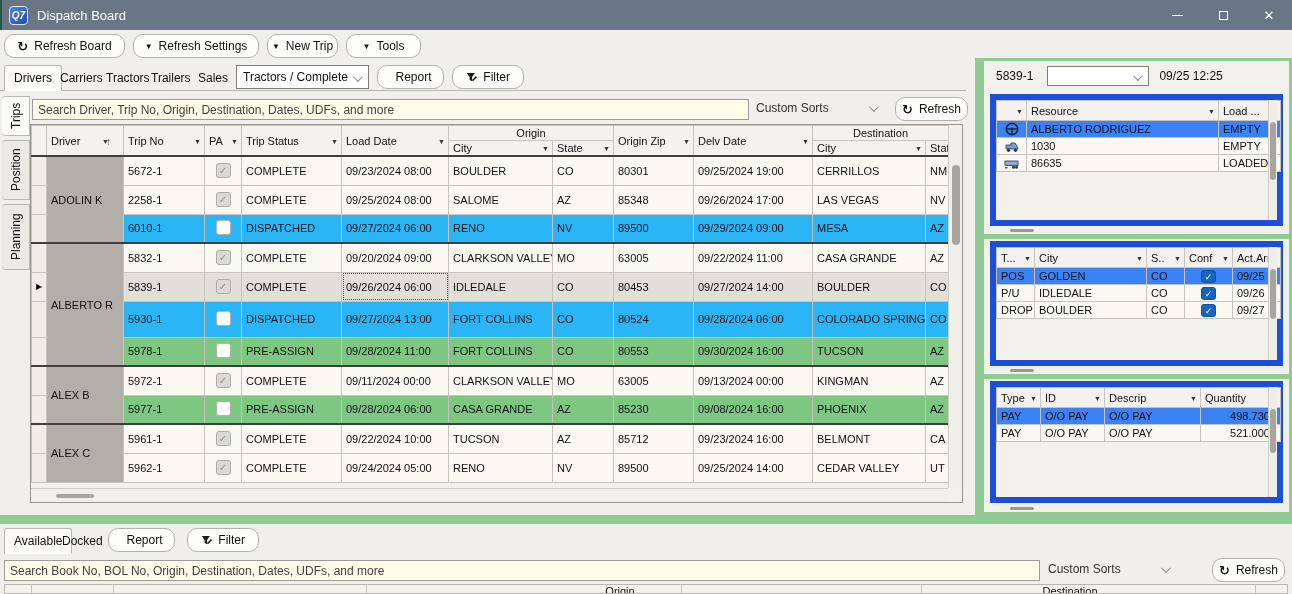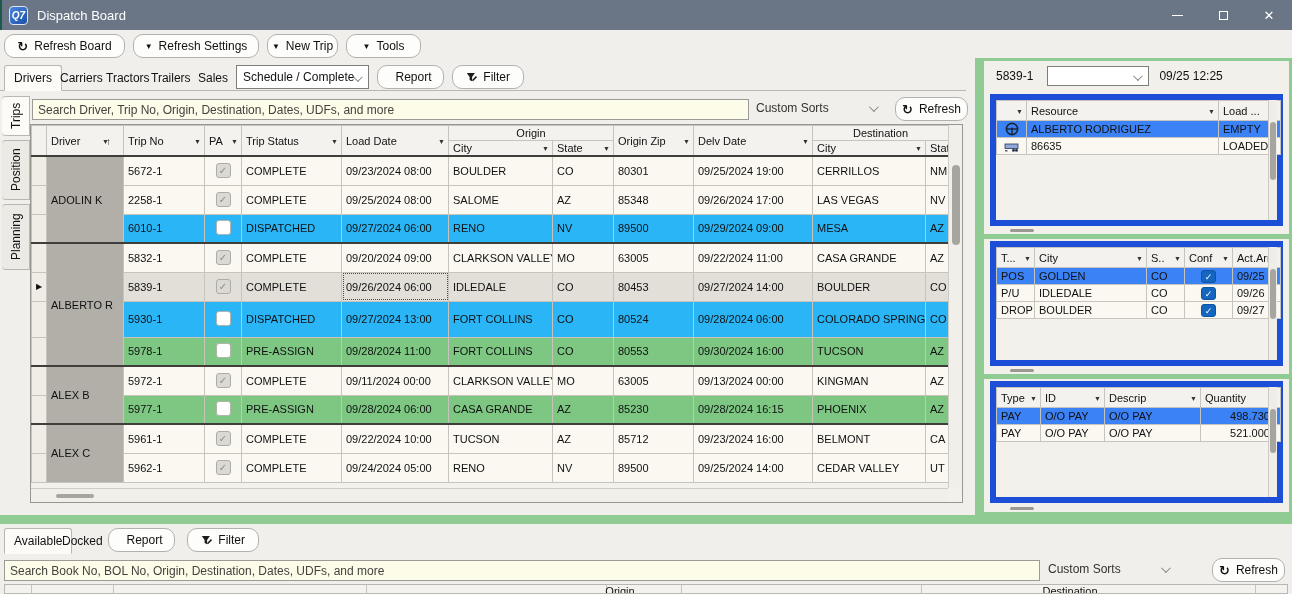--- a/index.html
+++ b/index.html
@@ -130,21 +130,21 @@
     </div>
   </div>
 
   <div class="tabrow">
     <div class="tab active" style="left:4px">Drivers</div>
     <div class="tab" style="left:50px">Carriers</div>
     <div class="tab" style="left:96px">Tractors</div>
     <div class="tab" style="left:141px">Trailers</div>
     <div class="tab" style="left:188px">Sales</div>
     <div class="combo" style="position:absolute; left:236px; top:2px; width:133px;">
-      <span>Schedule / Complete</span>
+      <span>Tractors / Complete</span>
         <span class="chev"></span>
     </div>
     <div class="btn" style="position:absolute; left:377px; top:2px; width:67px;">
       <svg class="icon-svg" width="11" height="13" viewBox="0 0 11 13">
           <rect x="1" y="0.5" width="9" height="12" fill="#fff" stroke="#333"></rect>
           <line x1="3" y1="3.5" x2="8" y2="3.5" stroke="#333"></line>
           <line x1="3" y1="6" x2="8" y2="6" stroke="#333"></line>
           <line x1="3" y1="8.5" x2="8" y2="8.5" stroke="#333"></line>
         </svg>
       <span>Report</span>
@@ -319,21 +319,21 @@
       </tr>
       <tr class="green" style="height:29px">
         <td class="ind"></td>
         <td>5977-1</td>
         <td style="text-align:center"><span class="cb off"></span></td>
         <td>PRE-ASSIGN</td>
         <td>09/28/2024 06:00</td>
         <td>CASA GRANDE</td>
         <td>AZ</td>
         <td>85230</td>
-        <td>09/28/2024 16:15</td>
+        <td>09/08/2024 16:00</td>
         <td>PHOENIX</td>
         <td>AZ</td>
       </tr>
 
       <tr class="cream gs" style="height:29px">
         <td class="ind"></td>
         <td class="drv" rowspan="2">ALEX C</td>
         <td>5961-1</td>
         <td style="text-align:center"><span class="cb on">✓</span></td>
         <td>COMPLETE</td>
@@ -400,20 +400,31 @@
           <td style="text-align:center">
             <svg class="icon-svg" width="14" height="14" viewBox="0 0 14 14">
                   <circle cx="7" cy="7" r="5.6" fill="none" stroke="#1a2533" stroke-width="1.6"></circle>
                   <circle cx="7" cy="7" r="1.6" fill="#1a2533"></circle>
                   <line x1="1.6" y1="7" x2="5.5" y2="7" stroke="#1a2533" stroke-width="1.4"></line>
                   <line x1="8.5" y1="7" x2="12.4" y2="7" stroke="#1a2533" stroke-width="1.4"></line>
                   <line x1="7" y1="8.5" x2="7" y2="12.4" stroke="#1a2533" stroke-width="1.4"></line>
                 </svg>
           </td>
           <td>ALBERTO RODRIGUEZ</td>
+          <td>EMPTY</td>
+        </tr>
+        <tr class="mrow">
+          <td style="text-align:center">
+            <svg class="icon-svg" width="16" height="12" viewBox="0 0 16 12">
+                  <path d="M2 8 L2 4 L7 4 L7 2 L11 2 L13 5 L14 8 Z" fill="#7a9bd8" stroke="#2a3a55" stroke-width="0.8"></path>
+                  <circle cx="4.5" cy="9.3" r="1.7" fill="#2a3a55"></circle>
+                  <circle cx="11.5" cy="9.3" r="1.7" fill="#2a3a55"></circle>
+                </svg>
+          </td>
+          <td>1030</td>
           <td>EMPTY</td>
         </tr>
         <tr class="mrow">
           <td style="text-align:center">
             <svg class="icon-svg" width="16" height="12" viewBox="0 0 16 12">
                   <rect x="1" y="3" width="13" height="4.5" fill="#8fa8d8" stroke="#2a3a55" stroke-width="0.8"></rect>
                   <circle cx="9.5" cy="9.3" r="1.5" fill="#2a3a55"></circle>
                   <circle cx="12.5" cy="9.3" r="1.5" fill="#2a3a55"></circle>
                   <line x1="1" y1="9.8" x2="3.5" y2="9.8" stroke="#2a3a55" stroke-width="1.2"></line>
                 </svg>

